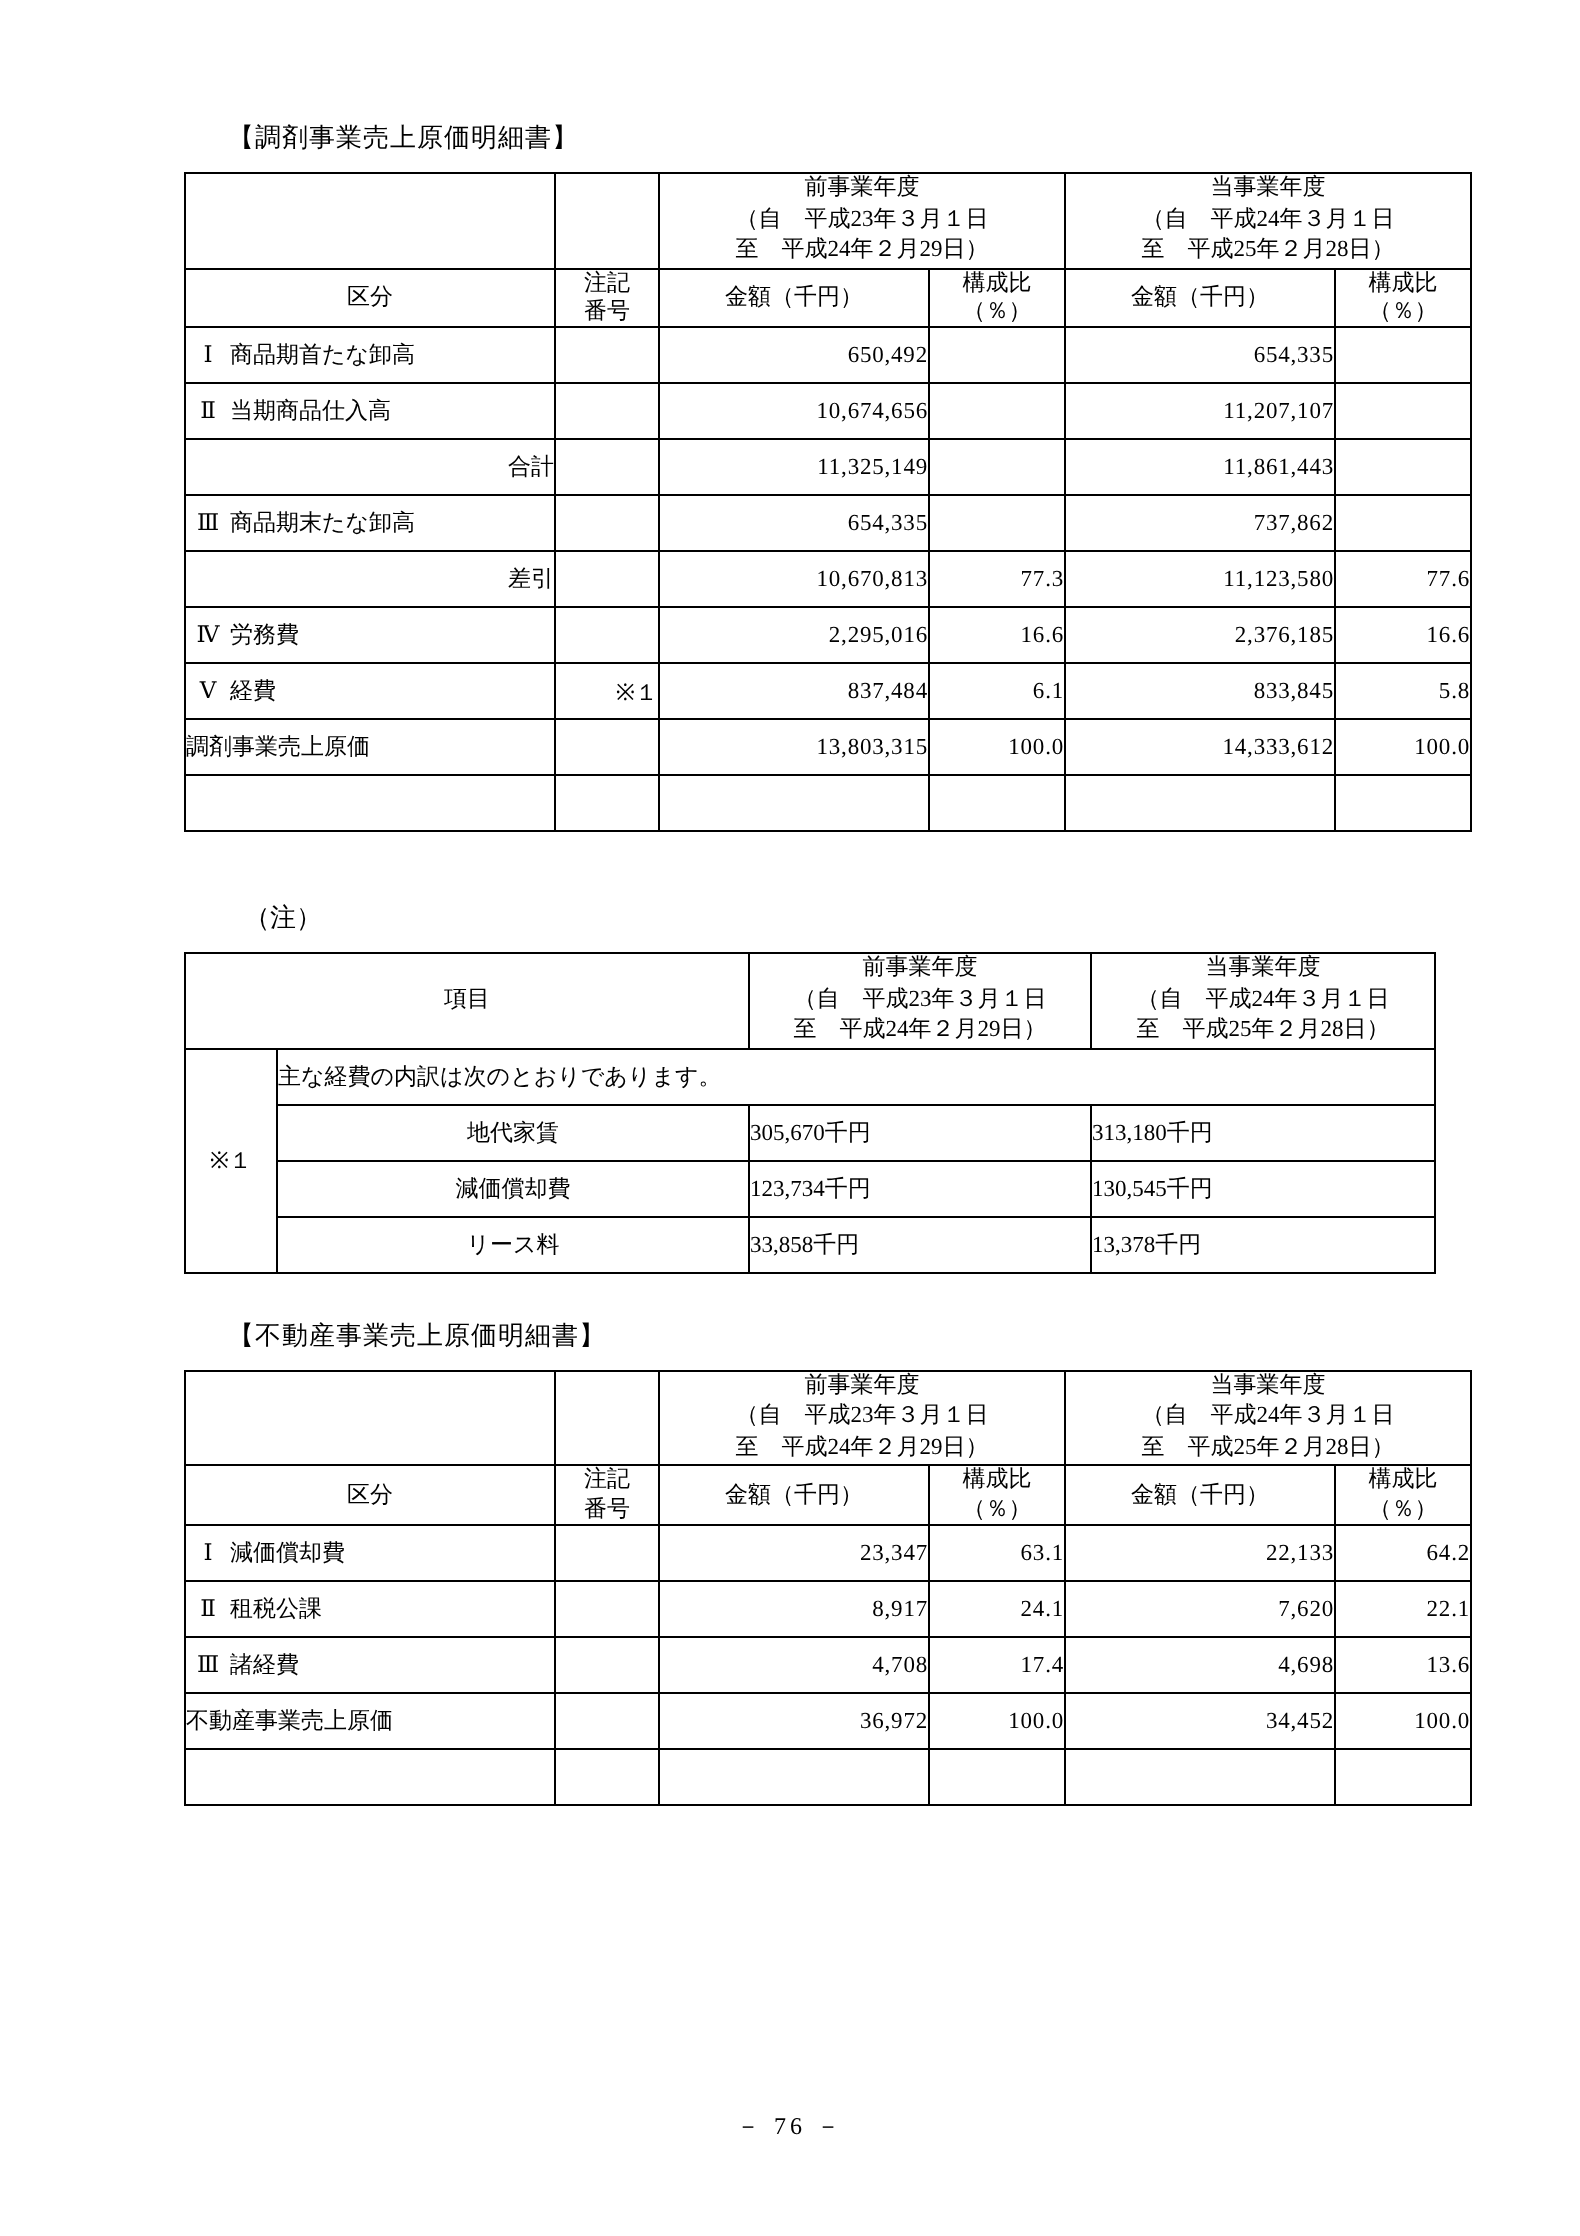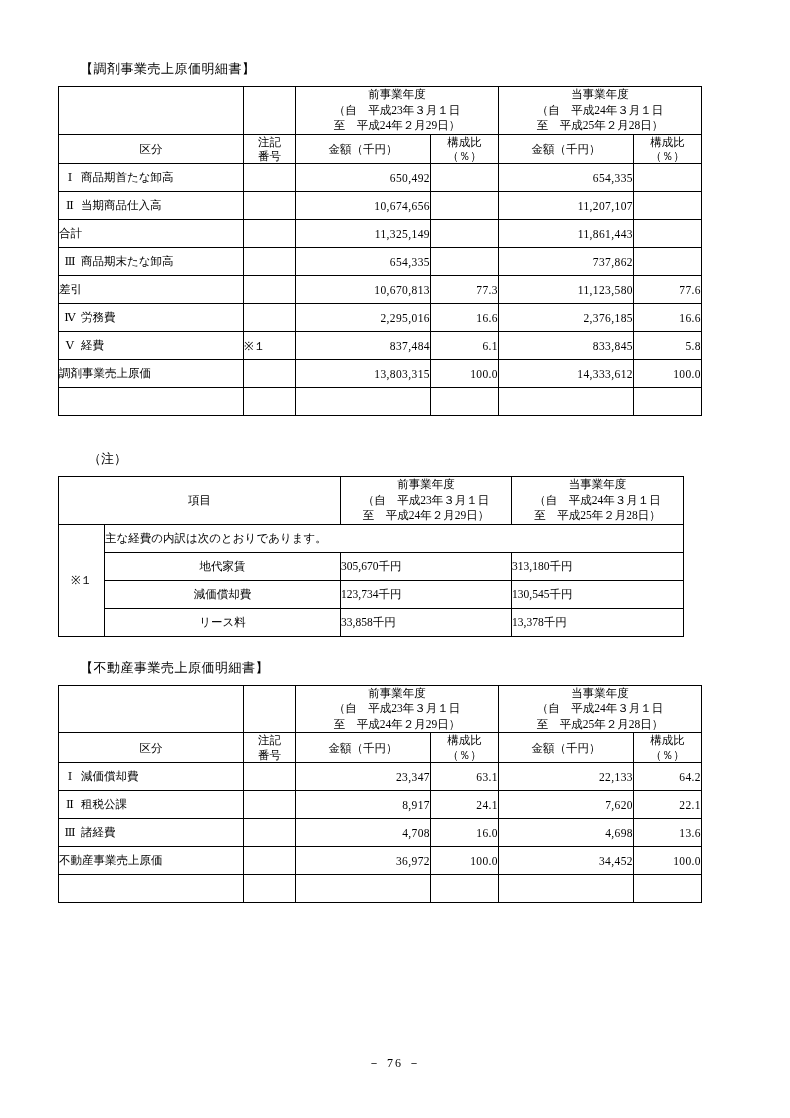--- a/index.html
+++ b/index.html
@@ -12,21 +12,21 @@
     height: 1118px;
     font-family: "Liberation Serif", "DejaVu Serif", serif;
     color: #000000;
     position: relative;
   }
   .page {
     position: relative;
     width: 790px;
     height: 1118px;
     box-sizing: border-box;
-    padding: 60px 70px 40px 36px;
+    padding: 60px 70px 40px 70px;
   }
   .section-title {
     font-size: 13px;
     letter-spacing: 0.5px;
     margin: 0 0 8px 22px;
   }
   .note-label {
     font-size: 13px;
     margin: 0 0 8px 30px;
   }
@@ -49,21 +49,21 @@
     padding: 3px 6px 4px 6px;
     line-height: 1.35;
     height: 46px;
   }
   .hdr-period .p-line {
     display: block;
     text-align: center;
     white-space: nowrap;
   }
   .ctr {
-    text-align: left;
+    text-align: right;
   }
   .num {
     text-align: right;
     padding-right: 10px;
     font-family: "Liberation Serif", "DejaVu Serif", serif;
     letter-spacing: 0.4px;
     margin-top: 20px;
   }
   .lbl {
     text-align: left;
@@ -371,21 +371,21 @@
           <td class="num">24.1</td>
           <td class="num">7,620</td>
           <td class="num">22.1</td>
         </tr>
         <tr>
           <td class="lbl">
             <span style="display:inline-block;width:22px;text-align:center">Ⅲ</span><span>諸経費</span>
           </td>
           <td class="ctr"></td>
           <td class="num">4,708</td>
-          <td class="num">16.0</td>
+          <td class="num">17.4</td>
           <td class="num">4,698</td>
           <td class="num">13.6</td>
         </tr>
         <tr>
           <td class="indent-label">不動産事業売上原価</td>
           <td class="ctr"></td>
           <td class="num">36,972</td>
           <td class="num">100.0</td>
           <td class="num">34,452</td>
           <td class="num">100.0</td>

